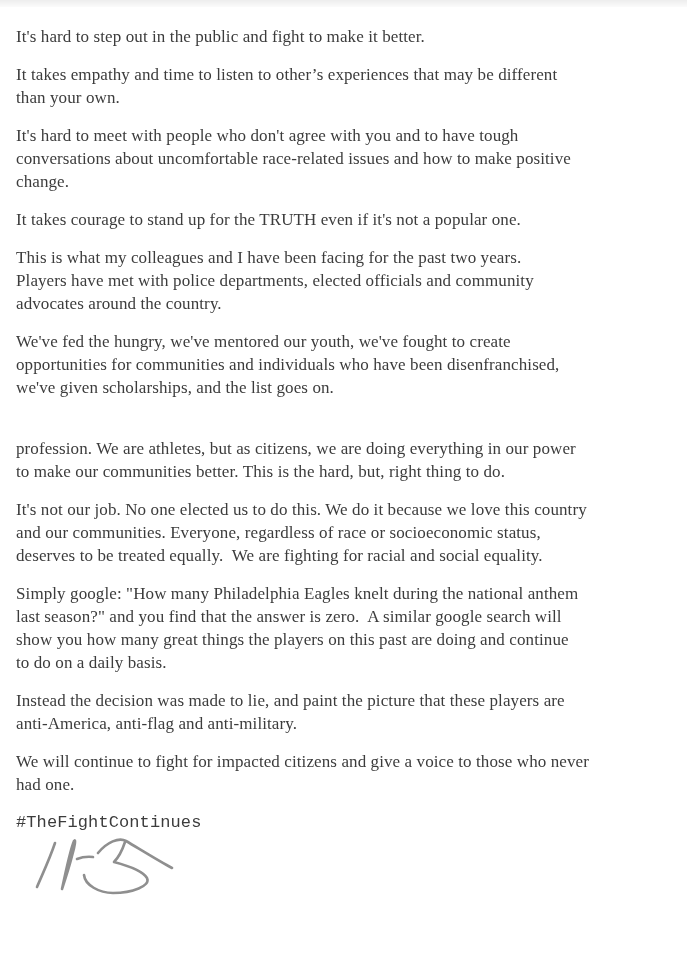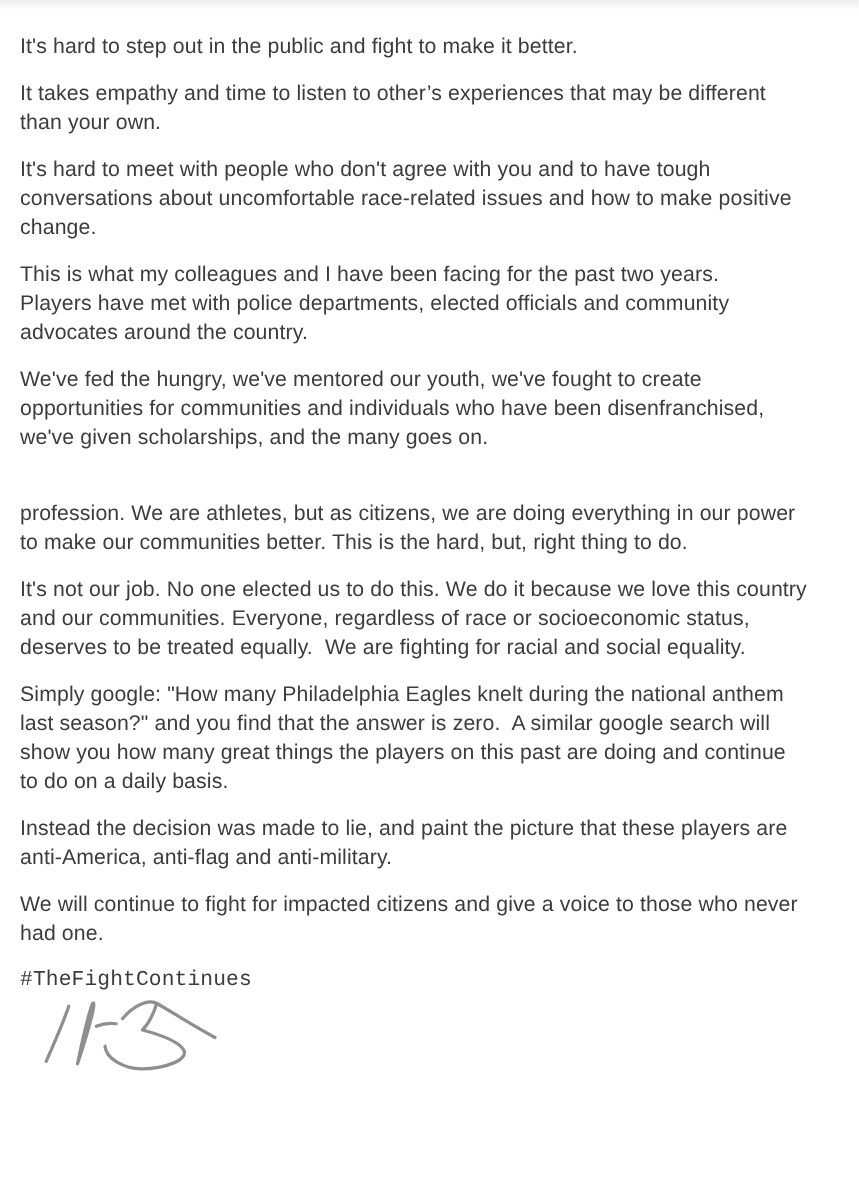--- a/index.html
+++ b/index.html
@@ -26,20 +26,21 @@
   }
   .para {
     margin: 0 0 15px 0;
     font-size: 17px;
     line-height: 23px;
     letter-spacing: 0.1px;
     color: #3c3c3c;
   }
   .para span {
     white-space: pre-wrap; 
+    font-family: Liberation Serif, serif;
   }
   .hashtag {
     margin-bottom: 4px;
     font-family: Liberation Mono, monospace;
   }
   .signature-wrap {
     margin-left: 19px;
     margin-top: 2px;
   }
   .signature-wrap svg {
@@ -50,22 +51,23 @@
 <body>
 
 <div class="top-edge"></div>
 
 <div class="content">
 
   <div id="statement-body">
       <p class="para"><span>It's hard to step out in the public and fight to make it better.</span></p>
       <p class="para"><span>It takes empathy and time to listen to other’s experiences that may be different</span><br><span>than your own.</span></p>
       <p class="para"><span>It's hard to meet with people who don't agree with you and to have tough</span><br><span>conversations about uncomfortable race-related issues and how to make positive</span><br><span>change.</span></p>
+      <p class="para"><span>It takes courage to stand up for the TRUTH even if it's not a popular one.</span></p>
       <p class="para"><span>This is what my colleagues and I have been facing for the past two years.</span><br><span>Players have met with police departments, elected officials and community</span><br><span>advocates around the country.</span></p>
-      <p class="para"><span>We've fed the hungry, we've mentored our youth, we've fought to create</span><br><span>opportunities for communities and individuals who have been disenfranchised,</span><br><span>we've given scholarships, and the many goes on.</span></p>
+      <p class="para"><span>We've fed the hungry, we've mentored our youth, we've fought to create</span><br><span>opportunities for communities and individuals who have been disenfranchised,</span><br><span>we've given scholarships, and the list goes on.</span></p>
       <p class="para"><br><span>profession. We are athletes, but as citizens, we are doing everything in our power</span><br><span>to make our communities better. This is the hard, but, right thing to do.</span></p>
       <p class="para"><span>It's not our job. No one elected us to do this. We do it because we love this country</span><br><span>and our communities. Everyone, regardless of race or socioeconomic status,</span><br><span>deserves to be treated equally.  We are fighting for racial and social equality.</span></p>
       <p class="para"><span>Simply google: "How many Philadelphia Eagles knelt during the national anthem</span><br><span>last season?" and you find that the answer is zero.  A similar google search will</span><br><span>show you how many great things the players on this past are doing and continue</span><br><span>to do on a daily basis.</span></p>
       <p class="para"><span>Instead the decision was made to lie, and paint the picture that these players are</span><br><span>anti-America, anti-flag and anti-military.</span></p>
       <p class="para"><span>We will continue to fight for impacted citizens and give a voice to those who never</span><br><span>had one.</span></p>
     </div>
 
   <p class="para hashtag">#TheFightContinues</p>
 
   <div class="signature-wrap">

